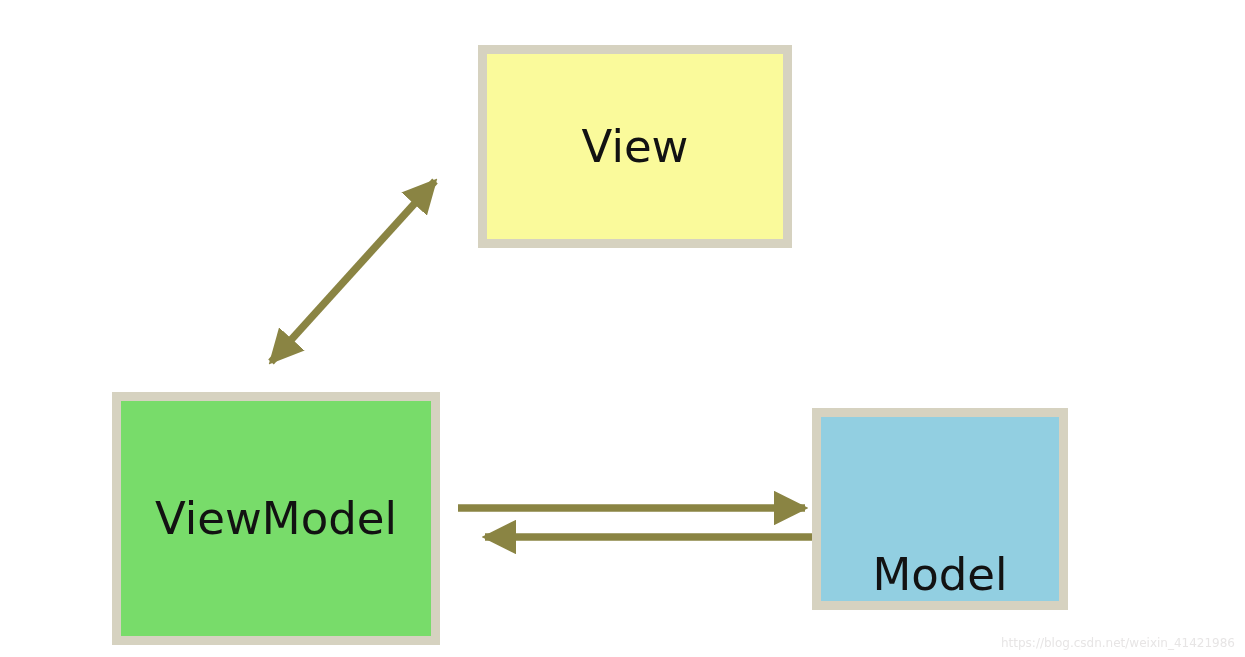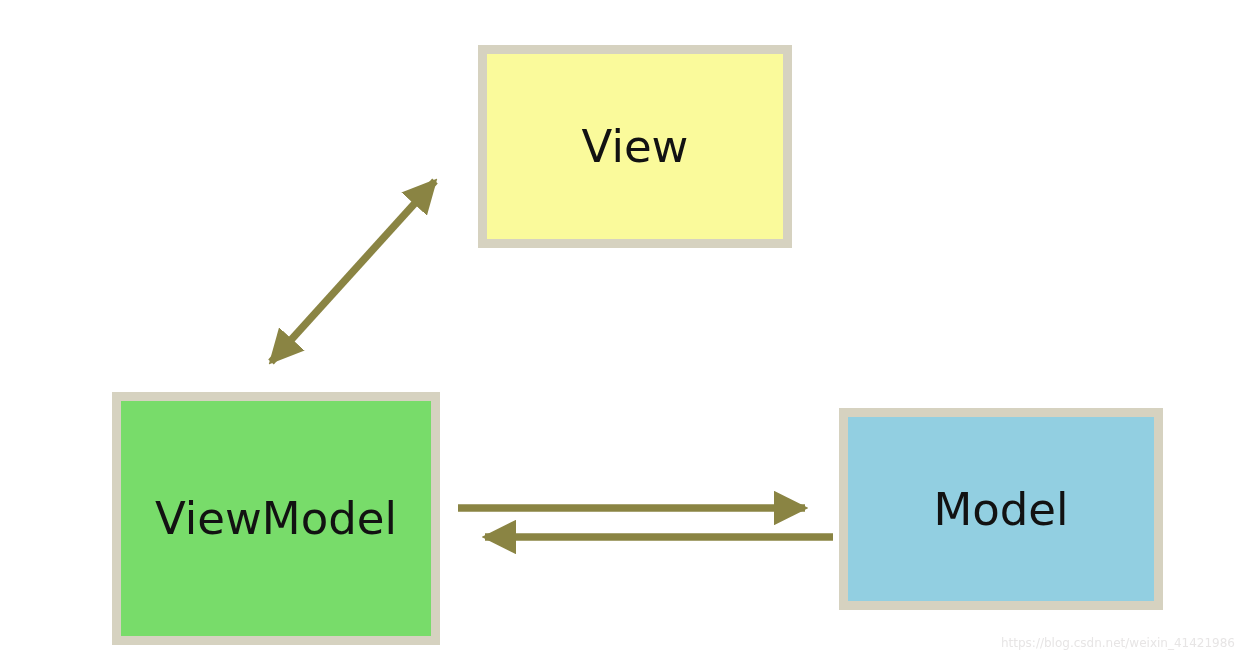--- a/index.html
+++ b/index.html
@@ -39,21 +39,21 @@
     justify-content: center;
   }
   .node-label {
     font-size: 45px;
     color: var(--text, #121212);
     letter-spacing: 0px;
     white-space: nowrap;
   }
   #node-view      { left: 478px; top: 45px;  width: 314px; height: 203px; }
   #node-viewmodel { left: 112px; top: 392px; width: 328px; height: 253px; }
-  #node-model     { left: 839px; top: 408px; width: 324px; height: 202px; }
+  #node-model     { left: 812px; top: 408px; width: 256px; height: 202px; align-items: flex-end; }
   .watermark {
     position: absolute;
     right: 10px;
     bottom: 7px;
     font-size: 12px;
     color: var(--watermark, #E7E5E5);
     white-space: nowrap;
   }
 </style>
 </head>

